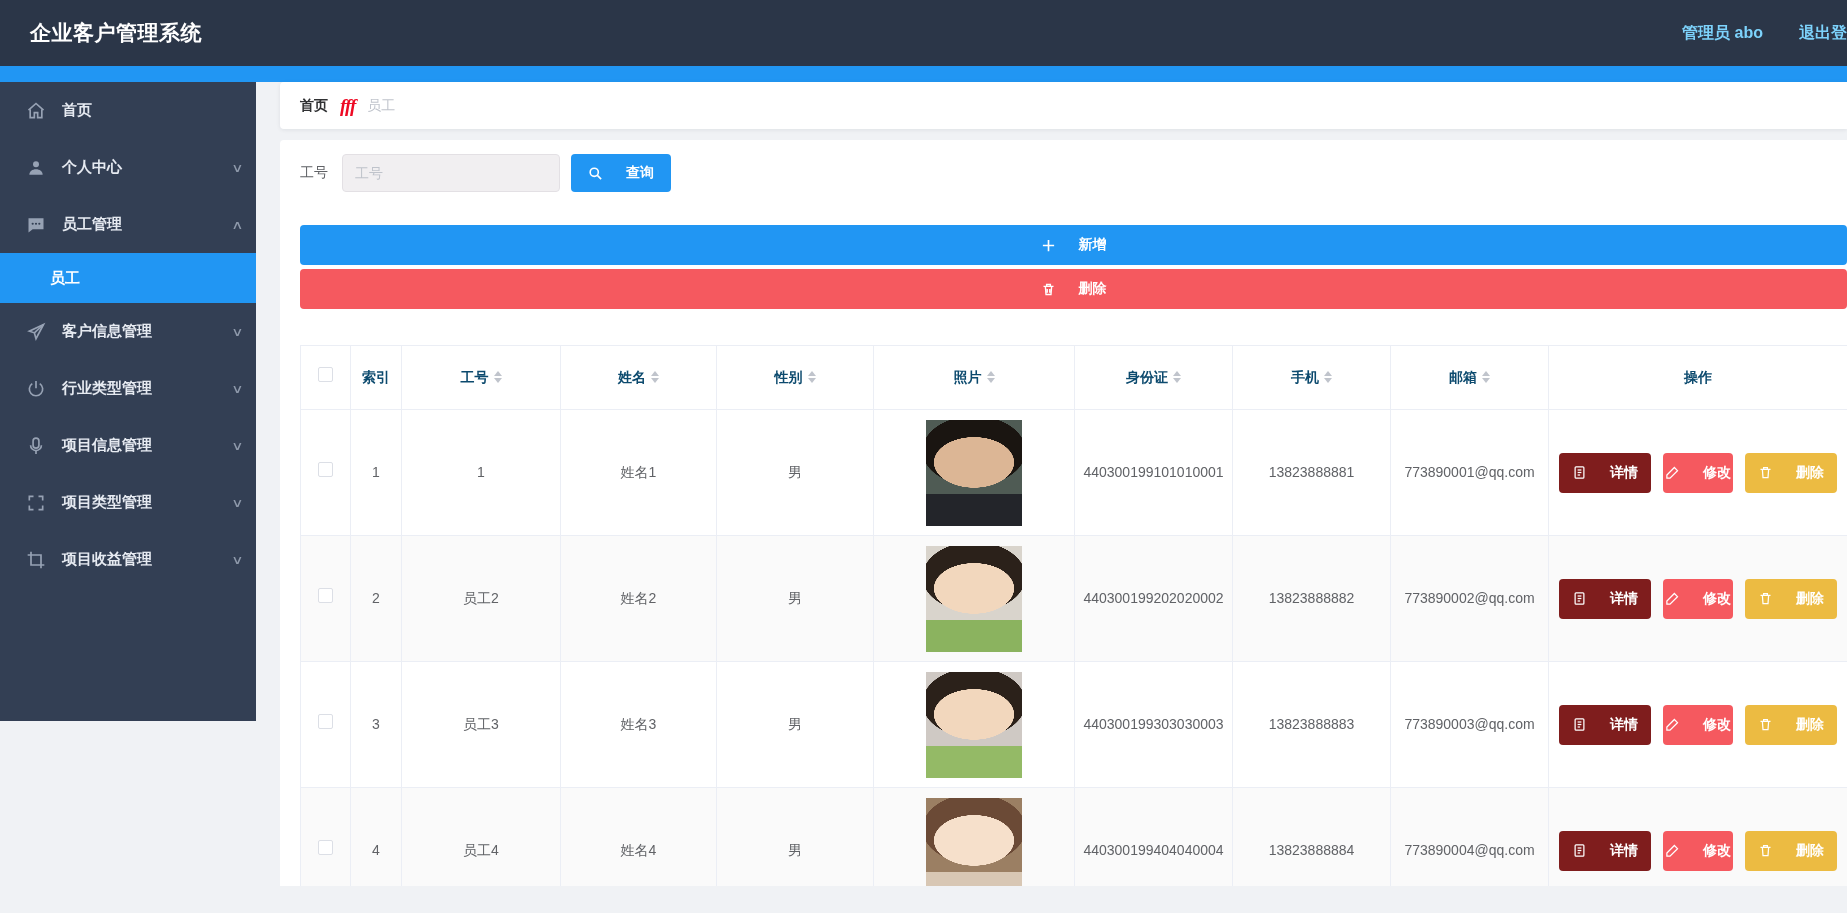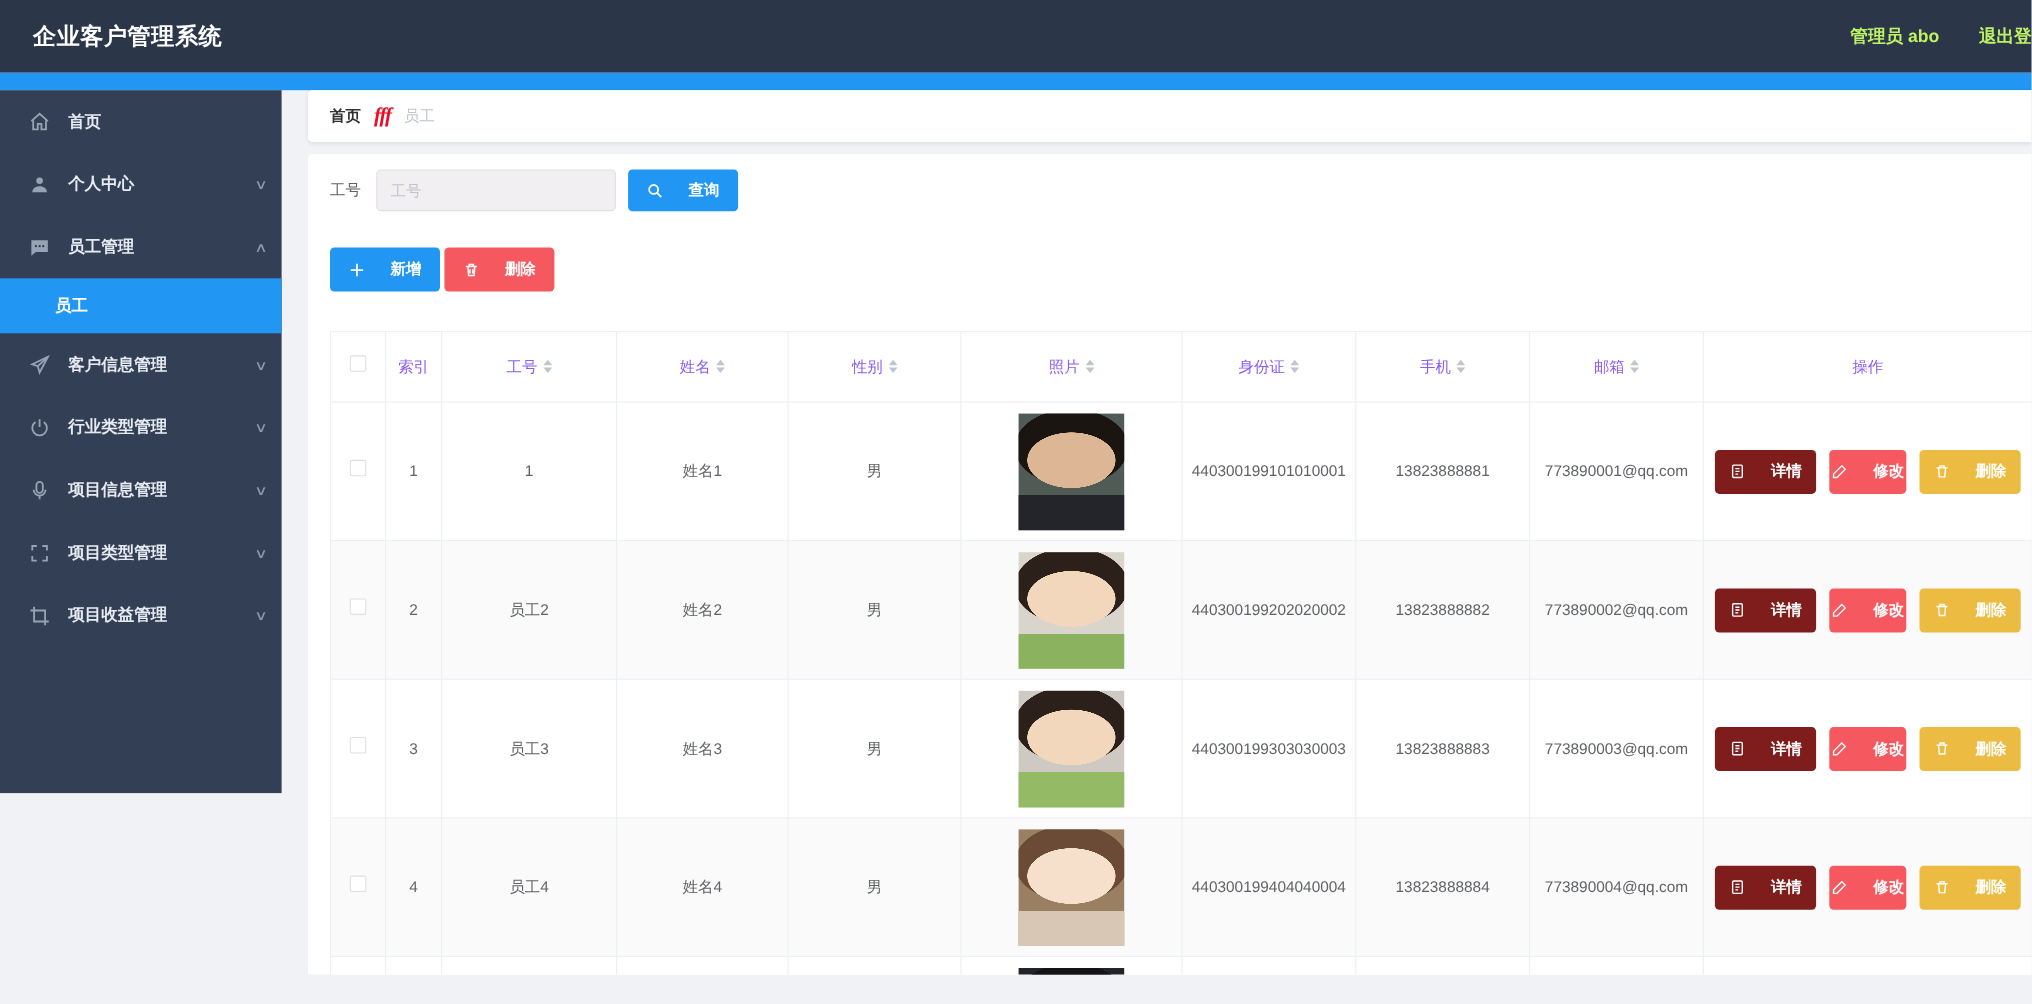--- a/index.html
+++ b/index.html
@@ -3,21 +3,21 @@
 <meta charset="utf-8">
 <style>
   * { margin:0; padding:0; box-sizing:border-box; }
   html,body { width:1847px; height:913px; overflow:hidden;
     font-family:"Liberation Sans","DejaVu Sans",sans-serif; background:#f0f2f5; }
 
   
   .navbar { position:relative; height:66px; background:#2b3648; display:flex; align-items:center; }
   .navbar .title { color:#ffffff; font-size:21px; font-weight:bold; padding-left:30px; letter-spacing:.5px; }
   .navbar .right { position:absolute; right:-16px; top:0; height:100%; display:flex; align-items:center; gap:36px; }
-  .navbar .right span { color:#bef264; font-size:16px; font-weight:bold; white-space:nowrap; cursor:pointer; }
+  .navbar .right span { color:#7dd3fc; font-size:16px; font-weight:bold; white-space:nowrap; cursor:pointer; }
   .accent-bar { height:16px; background:#2196f3; }
 
   
   .frame { display:flex; height:639px; }
 
   
   .sidebar { width:256px; background:#333f54; flex:none; }
   .menu-item { position:relative; height:57px; display:flex; align-items:center; padding-left:26px; cursor:pointer; }
   .menu-item .mi-icon { width:20px; height:20px; margin-right:16px; flex:none; color:#97a2b4; }
   .menu-item .mi-icon svg { width:20px; height:20px; display:block; }
@@ -42,29 +42,29 @@
   
   .search-row { display:flex; align-items:center; }
   .search-row .field-label { font-size:14px; color:#606266; margin-right:14px; }
   .search-input { width:218px; height:38px; background:#f1eff1; border:1px solid #e3e0e4; border-radius:4px;
     padding:0 12px; font-size:14px; color:#606266; outline:none; }
   .search-input::placeholder { color:#bfc3cb; }
   .btn { border:none; border-radius:4px; color:#fff; font-size:14px; font-weight:bold; cursor:pointer;
     display:inline-flex; align-items:center; justify-content:center; gap:23px; }
   .btn svg { display:block; }
   .btn-query { margin-left:11px; height:38px; padding:0 17px; background:#2196f3; }
-  .toolbar-row { margin-top:33px; display:flex; gap:4px; }
+  .toolbar-row { margin-top:33px; display:flex; gap:4px;flex-direction:column; }
   .btn-add { height:40px; padding:0 17px; background:#2196f3; }
   .btn-del { height:40px; padding:0 17px; background:#f5595f; }
 
   
   table.grid { margin-top:36px; border-collapse:collapse; table-layout:fixed; width:1547px; }
   .grid th, .grid td { border:1px solid #ebeef5; text-align:center; vertical-align:middle;
     font-size:14px; color:#606266; padding:6px 5px; word-break:break-all; line-height:1.45; }
-  .grid thead th { height:64px; color:#8b5cf6; font-weight:normal; background:#fff; }
+  .grid thead th { height:64px; color:#0c4a6e; font-weight:bold; background:#fff; }
   .grid tbody tr { height:126px; background:#fff; }
   .grid tbody tr:nth-child(even) { background:#fafafa; }
   .sort-wrap { display:inline-flex; align-items:center; gap:5px; cursor:pointer; }
   .carets { display:inline-flex; flex-direction:column; gap:2px; }
   .caret-up { width:0; height:0; border-left:4px solid transparent; border-right:4px solid transparent;
     border-bottom:5px solid #c0c4cc; }
   .caret-down { width:0; height:0; border-left:4px solid transparent; border-right:4px solid transparent;
     border-top:5px solid #c0c4cc; }
   .checkbox { display:inline-block; width:15px; height:15px; border:1px solid #dcdfe6; border-radius:2px;
     background:#fff; cursor:pointer; }

